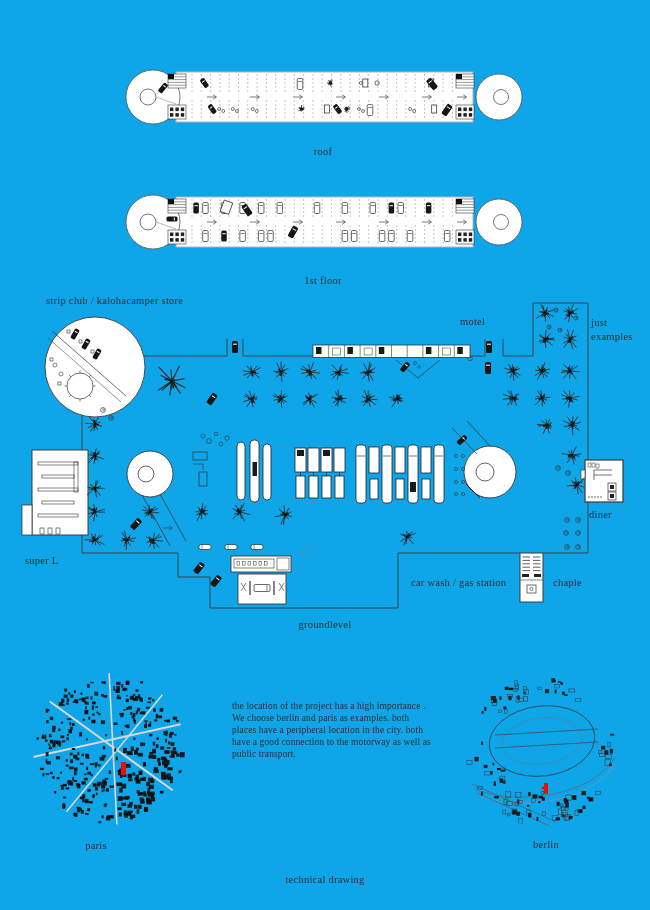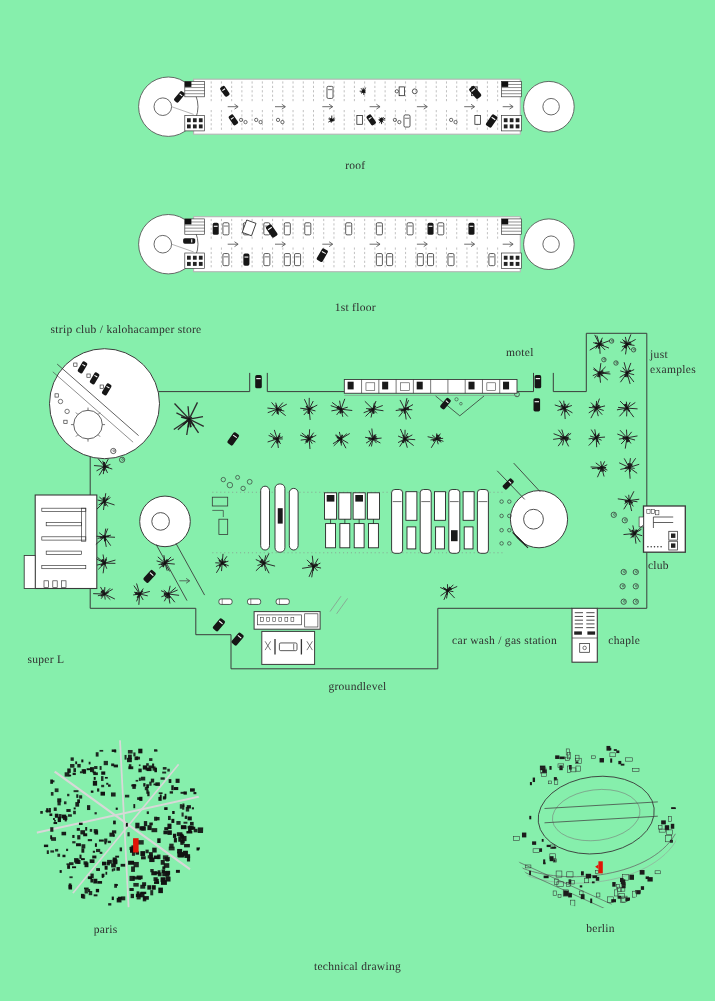--- a/index.html
+++ b/index.html
@@ -1,18 +1,18 @@
 <!DOCTYPE html>
 <html><head>
 <meta charset="utf-8">
 <style>
   html,body{margin:0;padding:0;background:#e9e9e6;}
   .sheet{
     position:relative;width:650px;height:910px;margin:0 auto;
-    background:#86efac;overflow:hidden;
+    background:#0ea5e9;overflow:hidden;
     font-family:"Liberation Serif","DejaVu Serif",serif;color:#2f2f2f;
   }
   svg.draw{position:absolute;left:0;top:0;}
   .lbl{position:absolute;font-size:10.5px;letter-spacing:.25px;white-space:pre-line;line-height:14px;}
   .lbl.ctr{transform:translateX(-50%);}
   .para{position:absolute;font-size:9.5px;line-height:11.9px;letter-spacing:.1px;white-space:pre-line;}
 </style>
 </head>
 <body>
 
@@ -1979,21 +1979,26 @@
         <path d="M544,786 l-3,2 3,2 z" fill="#e01407"></path>
       </g>
     </svg>
 
   <div class="lbl ctr" style="left:323px;top:145px;">roof</div>
   <div class="lbl ctr" style="left:323px;top:274px;">1st floor</div>
   <div class="lbl" style="left:26px;top:294px;margin-left:20px;">strip club / kalohacamper store</div>
   <div class="lbl" style="left:412px;top:315px;margin-left:48px;">motel</div>
   <div class="lbl" style="left:591px;top:316px;">just
 examples</div>
-  <div class="lbl" style="left:25px;top:554px;margin-top:40px;">super L</div>
-  <div class="lbl" style="left:589px;top:508px;">club</div>
+  <div class="lbl" style="left:25px;top:554px;">super L</div>
+  <div class="lbl" style="left:589px;top:508px;">diner</div>
   <div class="lbl" style="left:411px;top:576px;text-align:right;">car wash / gas station</div>
   <div class="lbl" style="left:553px;top:576px;">chaple</div>
   <div class="lbl ctr" style="left:325px;top:618px;">groundlevel</div>
+  <div class="para" style="left:232px;top:701px;">the location of the project has a high importance .
+We choose berlin and paris as examples. both
+places have a peripheral location in the city. both
+have a good connection to the motorway as well as
+public transport.</div>
   <div class="lbl ctr" style="left:96px;top:839px;">paris</div>
   <div class="lbl ctr" style="left:546px;top:838px;">berlin</div>
   <div class="lbl ctr" style="left:325px;top:873px;">technical drawing</div>
 </div>
 
 </body></html>

